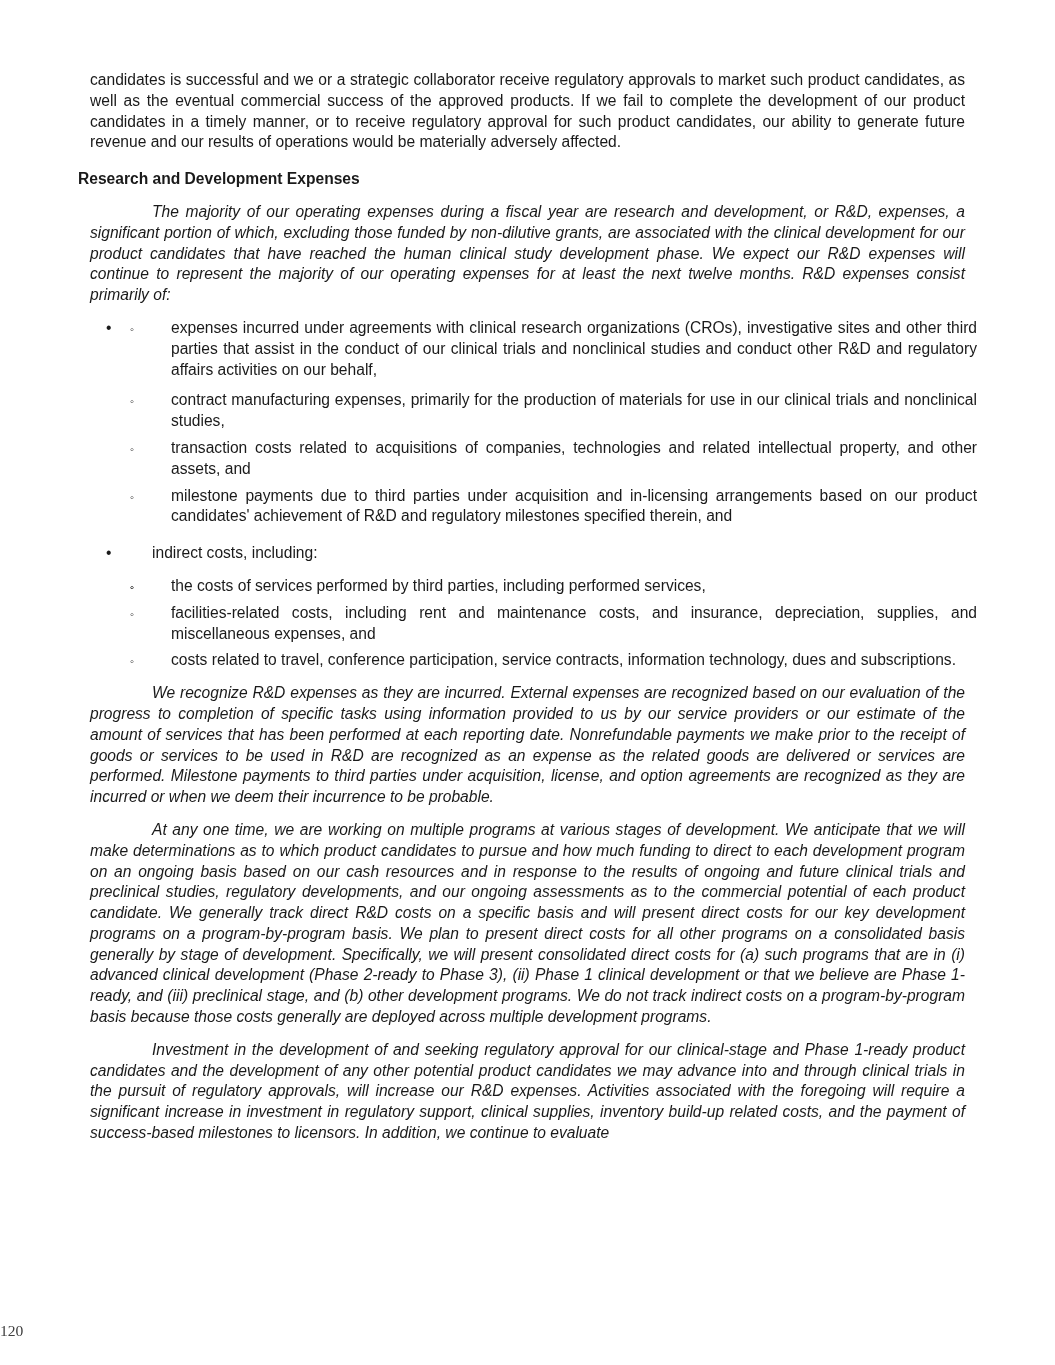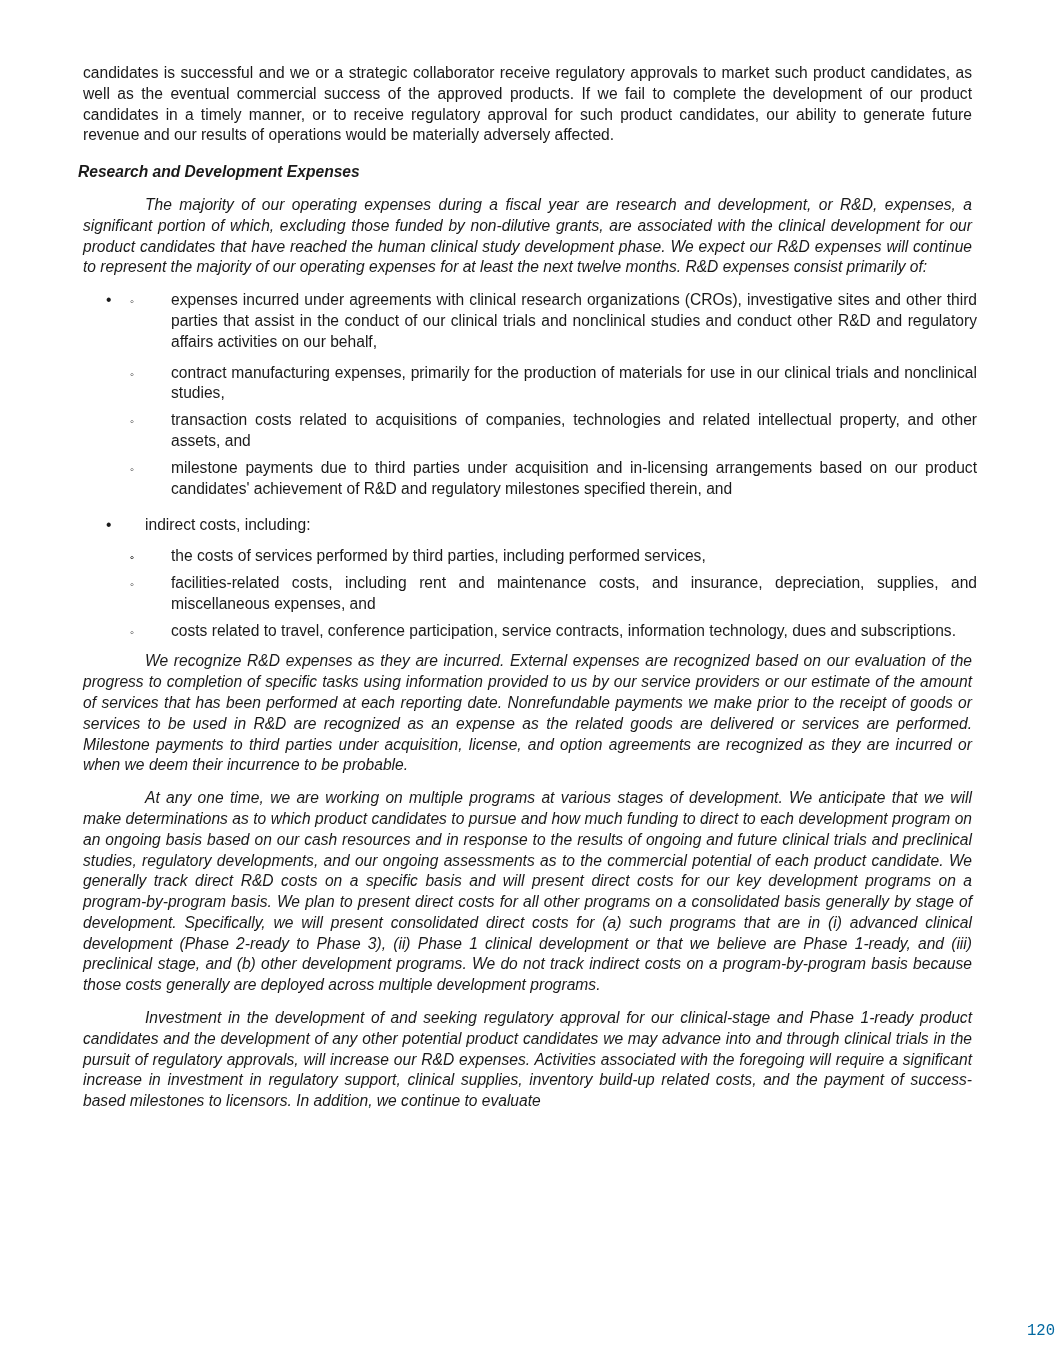--- a/index.html
+++ b/index.html
@@ -2,34 +2,34 @@
 <html><head>
 <meta charset="utf-8">
 <style>
   html, body { margin: 0; padding: 0; background: #ffffff; }
   body { width: 1055px; height: 1365px; position: relative; overflow: hidden; }
   .page {
     position: absolute; left: 78px; top: 58px; width: 899px;
     font-family: "Liberation Sans", sans-serif;
     font-size: 15.6px; line-height: 20.8px; color: #1a1a1a;
   }
-  p { margin: 5px; text-align: justify; }
+  p { margin: 12px; text-align: justify; }
   .para { margin-bottom: 12px; }
   .indent { text-indent: 62px; font-style: italic; }
-  .heading { font-weight: bold; font-style: italic; margin: 16px 0 12px 0; }
+  .heading { font-weight: bold; margin: 16px 0 12px 0; }
   .top-para { margin-bottom: 0; }
   .bullet-item { position: relative; padding-left: 62px; margin-bottom: 10px; }
   .bullet-item .marker { position: absolute; left: 28px; top: 0; }
   .sub-list { margin: 10px 0 0 0; }
   .sub-item { position: relative; padding-left: 93px; margin-left: -62px; margin-bottom: 6px; text-align: justify; }
   .sub-item .marker { position: absolute; left: 52px; top: 1px; font-size: 11px; }
   .sub-item.first-gap { margin-bottom: 10px; }
   .footer {
-    position: absolute; left: 0; width: 1055px; top: 1322px; text-align: right;
-    font-family: Liberation Mono, monospace; font-size: 15.6px; color: #0369a1;
+    position: absolute; left: 0; width: 1055px; top: 1322px; text-align: left;
+    font-family: Liberation Serif, serif; font-size: 15.6px; color: #404040;
   }
 </style>
 </head>
 <body>
 
 <div class="page">
   <p class="para top-para">candidates is successful and we or a strategic collaborator receive regulatory approvals to market such product candidates, as well as the eventual commercial success of the approved products. If we fail to complete the development of our product candidates in a timely manner, or to receive regulatory approval for such product candidates, our ability to generate future revenue and our results of operations would be materially adversely affected.</p>
 
   <p class="heading">Research and Development Expenses</p>
 

